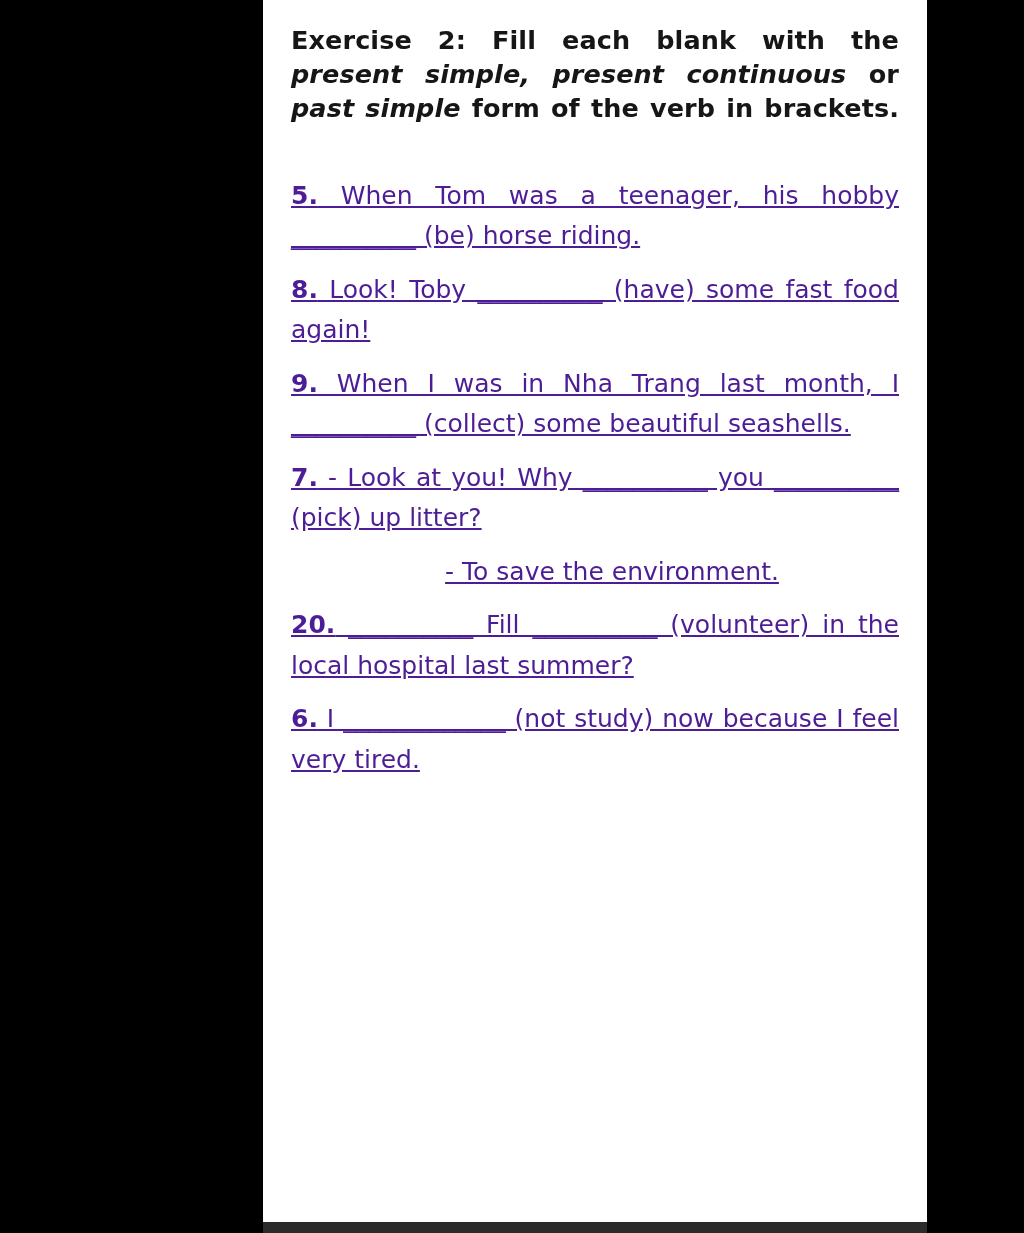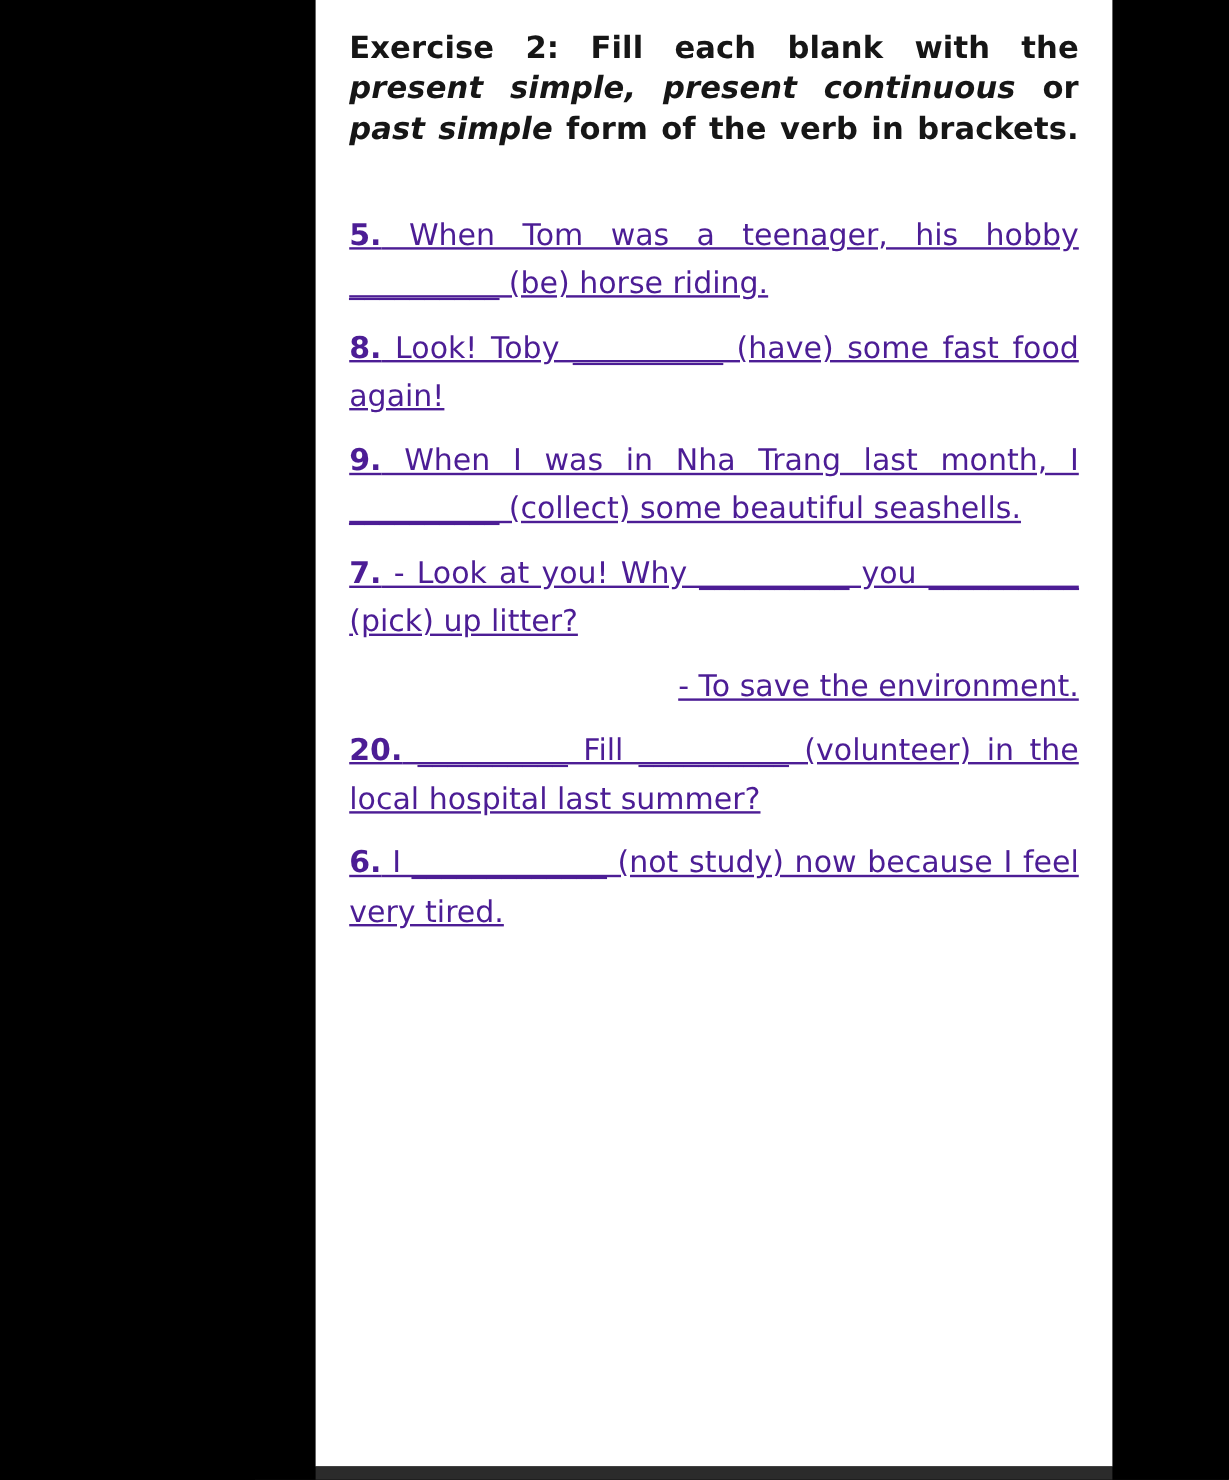--- a/index.html
+++ b/index.html
@@ -56,21 +56,21 @@
     text-decoration: underline;
   }
   .item:last-child {
     margin-bottom: 0;
   }
   .item .num {
     font-weight: bold;
   }
   .item.indent {
     text-indent: 34px;
-    text-align: right;
+    text-align: center;
   }
   .bottom-bar {
     position: absolute;
     left: 263px;
     top: 1222px;
     width: 664px;
     height: 11px;
     background: #2b2b2b;
   }
   .left-gutter, .right-gutter {

